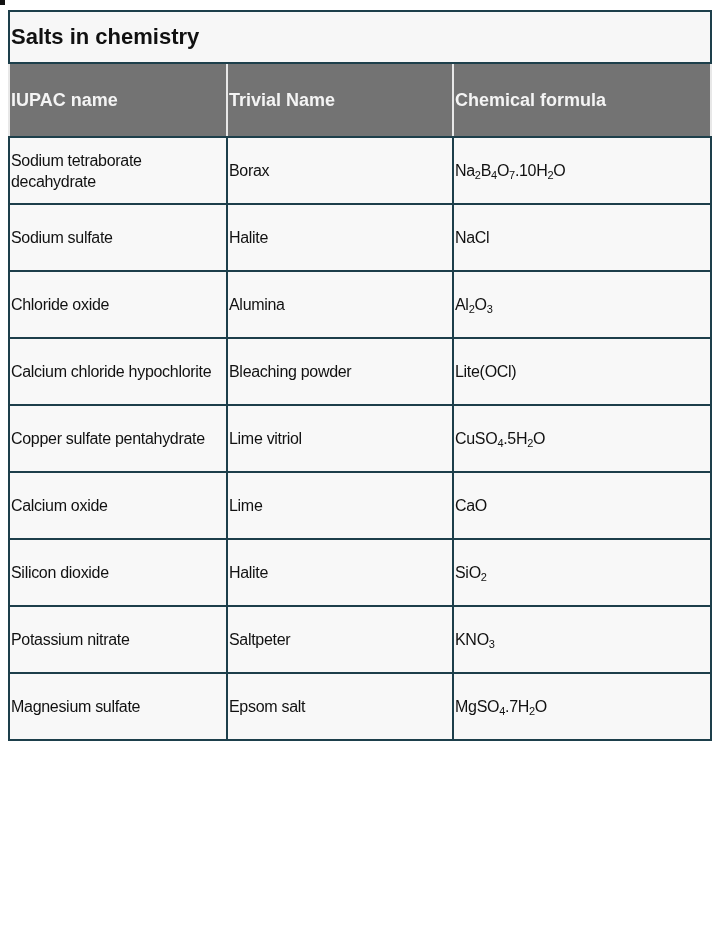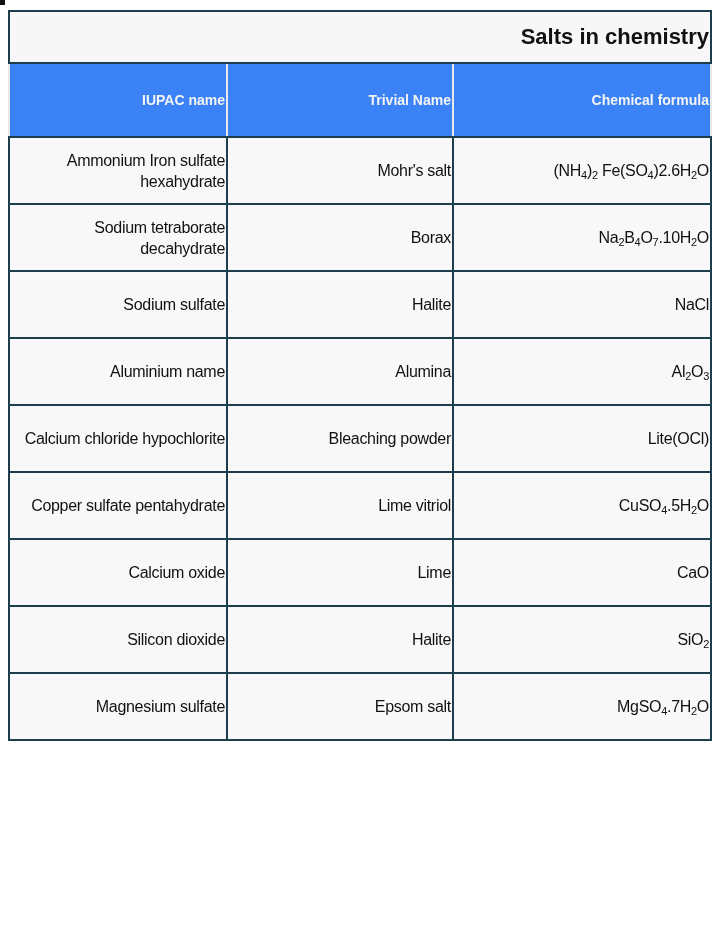--- a/index.html
+++ b/index.html
@@ -1,21 +1,21 @@
 <!DOCTYPE html>
 <html><head>
 <meta charset="utf-8">
 <style>
   html,body{margin:0;padding:0;background:#fff;}
   body{width:720px;height:945px;position:relative;font-family:"Liberation Sans",sans-serif;}
   .corner{position:absolute;left:0;top:0;width:5px;height:5px;background:#111;}
   table{position:absolute;left:8px;top:10px;width:704px;border-collapse:collapse;border:2px solid #1d3f4b;}
-  td,th{border:2px solid #1d3f4b;text-align:right;color:#111;}
+  td,th{border:2px solid #1d3f4b;text-align:left;color:#111;}
   .title{background:#f7f7f7;height:48px;font-size:22px;font-weight:bold;}
-  thead th.col{background:#3b82f6;color:#f4f4f4;height:70px;font-size:14px;font-weight:bold;border-color:#e8e8e8 #e8e8e8 #1d3f4b;}
+  thead th.col{background:#737373;color:#f4f4f4;height:70px;font-size:18px;font-weight:bold;border-color:#e8e8e8 #e8e8e8 #1d3f4b;}
   tbody td{background:#f8f8f8;height:63px;font-size:16px;line-height:21px;letter-spacing:-0.3px;}
   td.c1{width:214px;} td.c2{width:222px;}
   sub{font-size:11px;vertical-align:-3px;line-height:0;}
 </style>
 </head>
 <body>
 
 <div class="corner"></div>
 
 <table>
@@ -24,36 +24,31 @@
       <th colspan="3" class="title">Salts in chemistry</th>
     </tr>
     <tr>
       <th class="col">IUPAC name</th>
       <th class="col">Trivial Name</th>
       <th class="col">Chemical formula</th>
     </tr>
   </thead>
   <tbody id="tbody">
       <tr>
-        <td class="c1">Ammonium Iron sulfate hexahydrate</td>
-        <td class="c2">Mohr's salt</td>
-        <td class="c3">(NH<sub>4</sub>)<sub>2</sub> Fe(SO<sub>4</sub>)2.6H<sub>2</sub>O</td>
-      </tr>
-      <tr>
         <td class="c1">Sodium tetraborate decahydrate</td>
         <td class="c2">Borax</td>
         <td class="c3">Na<sub>2</sub>B<sub>4</sub>O<sub>7</sub>.10H<sub>2</sub>O</td>
       </tr>
       <tr>
         <td class="c1">Sodium sulfate</td>
         <td class="c2">Halite</td>
         <td class="c3">NaCl</td>
       </tr>
       <tr>
-        <td class="c1">Aluminium name</td>
+        <td class="c1">Chloride oxide</td>
         <td class="c2">Alumina</td>
         <td class="c3">Al<sub>2</sub>O<sub>3</sub></td>
       </tr>
       <tr>
         <td class="c1">Calcium chloride hypochlorite</td>
         <td class="c2">Bleaching powder</td>
         <td class="c3">Lite(OCl)</td>
       </tr>
       <tr>
         <td class="c1">Copper sulfate pentahydrate</td>
@@ -64,18 +59,23 @@
         <td class="c1">Calcium oxide</td>
         <td class="c2">Lime</td>
         <td class="c3">CaO</td>
       </tr>
       <tr>
         <td class="c1">Silicon dioxide</td>
         <td class="c2">Halite</td>
         <td class="c3">SiO<sub>2</sub></td>
       </tr>
       <tr>
+        <td class="c1">Potassium nitrate</td>
+        <td class="c2">Saltpeter</td>
+        <td class="c3">KNO<sub>3</sub></td>
+      </tr>
+      <tr>
         <td class="c1">Magnesium sulfate</td>
         <td class="c2">Epsom salt</td>
         <td class="c3">MgSO<sub>4</sub>.7H<sub>2</sub>O</td>
       </tr>
     </tbody>
 </table>
 
 </body></html>

